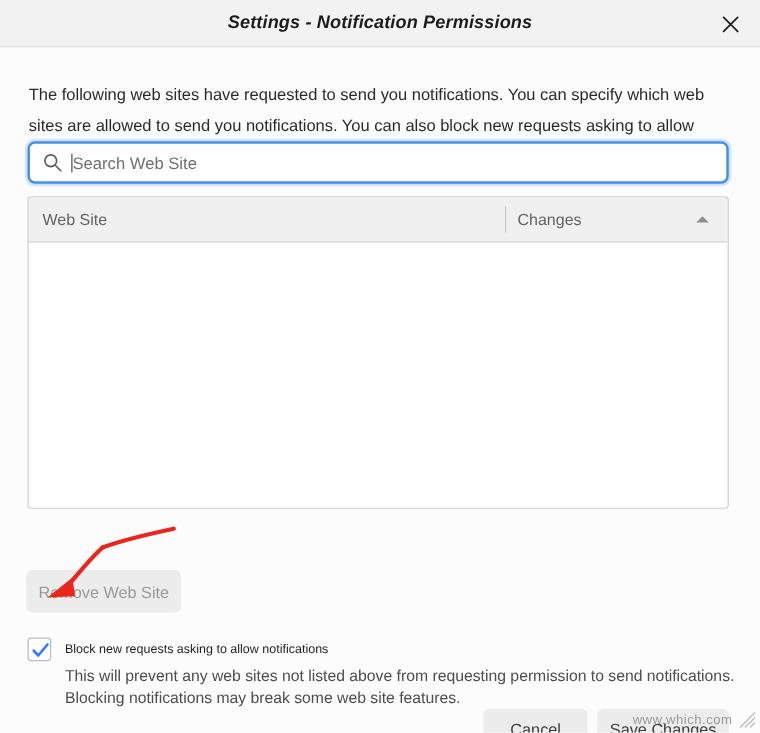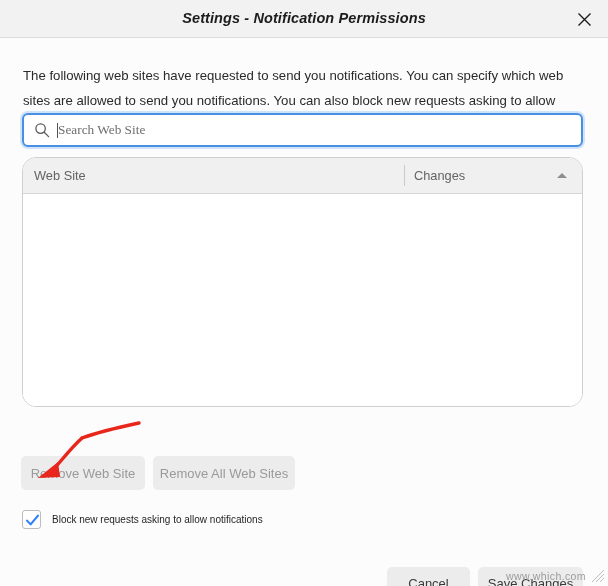--- a/index.html
+++ b/index.html
@@ -106,33 +106,32 @@
     height: 15px;
     background: #555;
     margin-left: 7px;
     flex: none;
   }
   .search-placeholder {
     font-size: 13.3px;
     color: #6f6f6f;
     margin-left: 0px;
     user-select: none;
-    font-family: Liberation Serif, serif;
   }
 
   
   .table {
     position: absolute;
     left: 22px;
     top: 119px;
     width: 561px;
     height: 250px;
     box-sizing: border-box;
     border: 1px solid #cfcfcf;
-    border-radius: 14px;
+    border-radius: 3px;
     background: #ffffff;
     overflow: hidden;
   }
   .table-head {
     position: relative;
     height: 35px;
     background: #f0f0f0;
     border-bottom: 1px solid #d6d6d6;
   }
   .th-website {
@@ -298,31 +297,34 @@
     <div class="table-head">
       <div class="th-website">Web Site</div>
       <div class="col-sep"></div>
       <div class="th-status">Changes</div>
       <div class="sort-arrow"></div>
     </div>
     <div class="table-body"></div>
   </div>
 
   <button class="btn btn-disabled btn-remove-site">Remove Web Site</button>
-  <button class="btn btn-disabled btn-remove-all">Remove All Web Sites</button>
 
   <div class="checkbox-row">
     <span class="checkbox">
       <svg width="15" height="15" viewBox="0 0 15 15" aria-hidden="true">
         <path d="M2 7.6 L5.6 11.4 L13 2.6" stroke="#2d7ff9" stroke-width="2.1" fill="none" stroke-linecap="round" stroke-linejoin="round"></path>
       </svg>
     </span>
     <span class="checkbox-label">Block new requests asking to allow notifications</span>
   </div>
 
+  <div class="checkbox-help">
+    <div>This will prevent any web sites not listed above from requesting permission to send notifications.</div>
+    <div>Blocking notifications may break some web site features.</div>
+  </div>
 
   <button class="btn btn-cancel">Cancel</button>
   <button class="btn btn-save">Save Changes</button>
 </div>
 
 <svg class="annotation" viewBox="0 0 608 586" aria-hidden="true">
   <path d="M82,438 C70,449 62,460 53,470" stroke="#e8261c" stroke-width="3.4" fill="none" stroke-linecap="round"></path>
   <path d="M82,438 C101,431 120,427 139,423" stroke="#e8261c" stroke-width="3.4" fill="none" stroke-linecap="round"></path>
   <polygon points="58,462 38,478 60,477" fill="#e8261c"></polygon>
 </svg>

